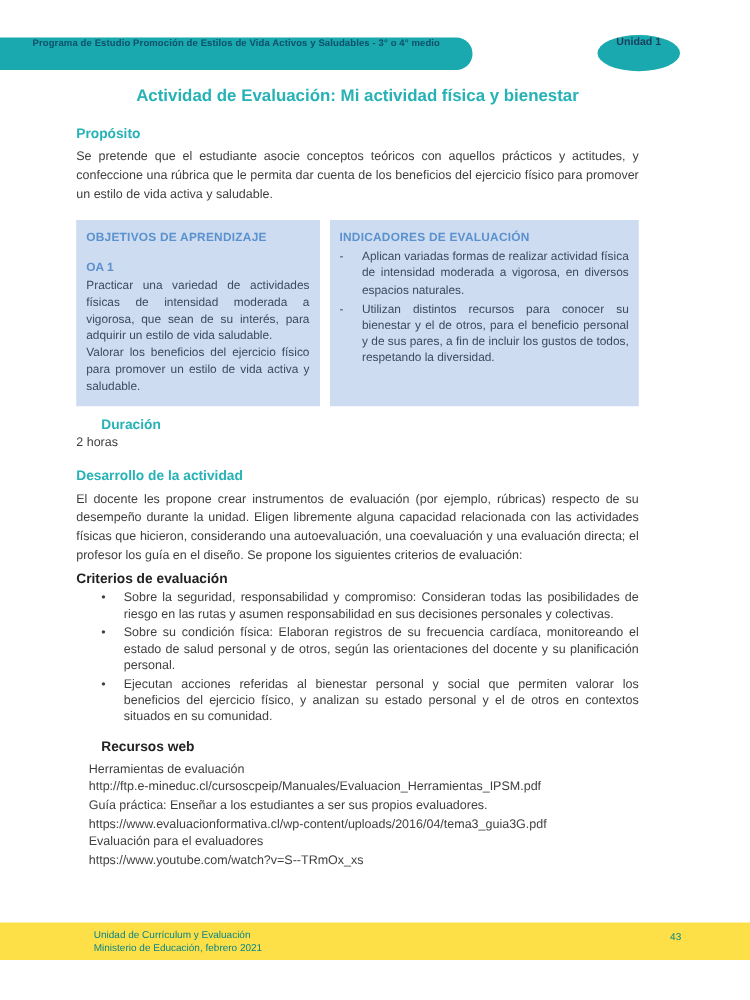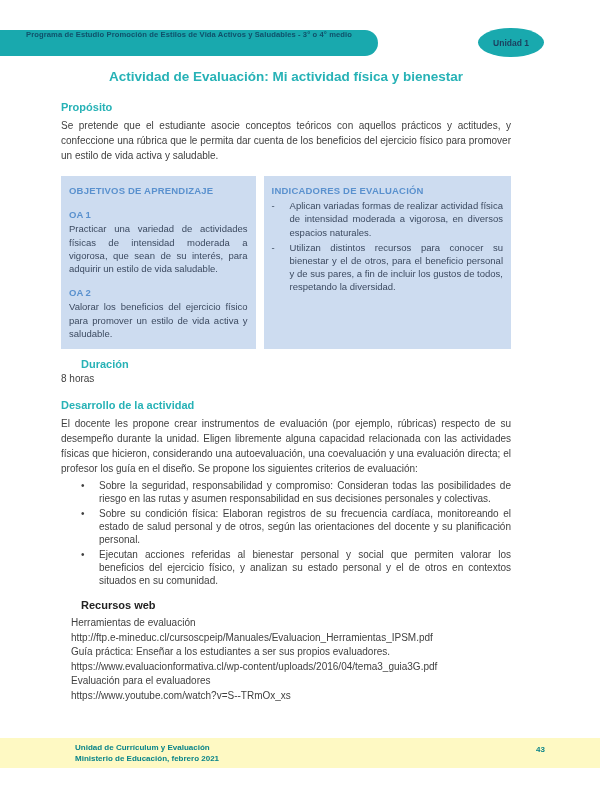--- a/index.html
+++ b/index.html
@@ -17,21 +17,21 @@
   .program-pill {
     position:absolute; left:0; top:0; width:378px; height:26px;
     background:#19a9ae; border-radius:0 13px 13px 0;
     display:flex; align-items:flex-start; justify-content:center;
     color:#10506a; font-size:7.6px; font-weight:bold; letter-spacing:.1px;
     padding:0 14px; text-align:center;
   }
   .unit-pill {
     position:absolute; left:478px; top:-2px; width:66px; height:29px;
     background:#19a9ae; border-radius:50%;
-    display:flex; align-items:center; justify-content:center;
+    display:flex; justify-content:center;
     color:#1c3e5e; font-size:8.5px; font-weight:bold;
   }
 
   
   .content { position:absolute; top:64px; left:61px; width:450px; }
 
   .page-title {
     margin-top:5px; text-align:center;
     color:#27b2b6; font-size:13.5px; font-weight:bold;
   }
@@ -75,21 +75,21 @@
   .bullet-text { flex:1; text-align:justify; }
 
   .h-recursos { margin-top:12px;padding-left:20px; }
   .resource-block { margin-top:5px; padding-left:10px; font-size:10px; line-height:14.6px; }
   .resource-line { color:#3f3f3f; }
   .resource-link { color:#3f3f3f; text-decoration:none; display:block; }
 
   
   .footer-bar {
     position:absolute; top:738px; left:0; width:100%; height:30px;
-    background:#fef9c3; color:#0a8489; font-size:8px; line-height:11px;font-weight:bold;
+    background:#fde047; color:#0a8489; font-size:8px; line-height:11px;
   }
   .footer-inner { position:relative; height:100%; padding:4px 0 0 75px; }
   .footer-page { position:absolute; right:55px; top:6px; font-size:8px; }
 </style>
 </head>
 <body>
 
 <div class="header-band">
   <div class="program-pill">
     <span>Programa de Estudio Promoción de Estilos de Vida Activos y Saludables - 3° o 4° medio</span>
@@ -104,42 +104,42 @@
   <div class="page-title">Actividad de Evaluación: Mi actividad física y bienestar</div>
 
   <h3 class="teal h-proposito">Propósito</h3>
   <p class="para">Se pretende que el estudiante asocie conceptos teóricos con aquellos prácticos y actitudes, y confeccione una rúbrica que le permita dar cuenta de los beneficios del ejercicio físico para promover un estilo de vida activa y saludable.</p>
 
   <div class="oa-table">
     <div class="oa-col left">
       <div class="oa-col-heading">OBJETIVOS DE APRENDIZAJE</div>
       <div class="oa-code">OA 1</div>
       <div class="oa-text">Practicar una variedad de actividades físicas de intensidad moderada a vigorosa, que sean de su interés, para adquirir un estilo de vida saludable.</div>
-      <div class="oa-code">OA 2</div>
       <div class="oa-text">Valorar los beneficios del ejercicio físico para promover un estilo de vida activa y saludable.</div>
     </div>
     <div class="oa-col right">
       <div class="oa-col-heading">INDICADORES DE EVALUACIÓN</div>
       <div class="dash-item">
         <span class="dash"></span>
         <span class="dash-text">Aplican variadas formas de realizar actividad física de intensidad moderada a vigorosa, en diversos espacios naturales.</span>
       </div>
       <div class="dash-item">
         <span class="dash"></span>
         <span class="dash-text">Utilizan distintos recursos para conocer su bienestar y el de otros, para el beneficio personal y de sus pares, a fin de incluir los gustos de todos, respetando la diversidad.</span>
       </div>
     </div>
   </div>
 
   <h3 class="teal h-duracion">Duración</h3>
-  <div class="duracion-val">8 horas</div>
+  <div class="duracion-val">2 horas</div>
 
   <h3 class="teal h-desarrollo">Desarrollo de la actividad</h3>
   <p class="para">El docente les propone crear instrumentos de evaluación (por ejemplo, rúbricas) respecto de su desempeño durante la unidad. Eligen libremente alguna capacidad relacionada con las actividades físicas que hicieron, considerando una autoevaluación, una coevaluación y una evaluación directa; el profesor los guía en el diseño. Se propone los siguientes criterios de evaluación:</p>
 
+  <h3 class="dark h-criterios">Criterios de evaluación</h3>
   <div class="bullet-list">
     <div class="bullet-item">
       <span class="bullet"></span>
       <span class="bullet-text">Sobre la seguridad, responsabilidad y compromiso: Consideran todas las posibilidades de riesgo en las rutas y asumen responsabilidad en sus decisiones personales y colectivas.</span>
     </div>
     <div class="bullet-item">
       <span class="bullet"></span>
       <span class="bullet-text">Sobre su condición física: Elaboran registros de su frecuencia cardíaca, monitoreando el estado de salud personal y de otros, según las orientaciones del docente y su planificación personal.</span>
     </div>
     <div class="bullet-item">

